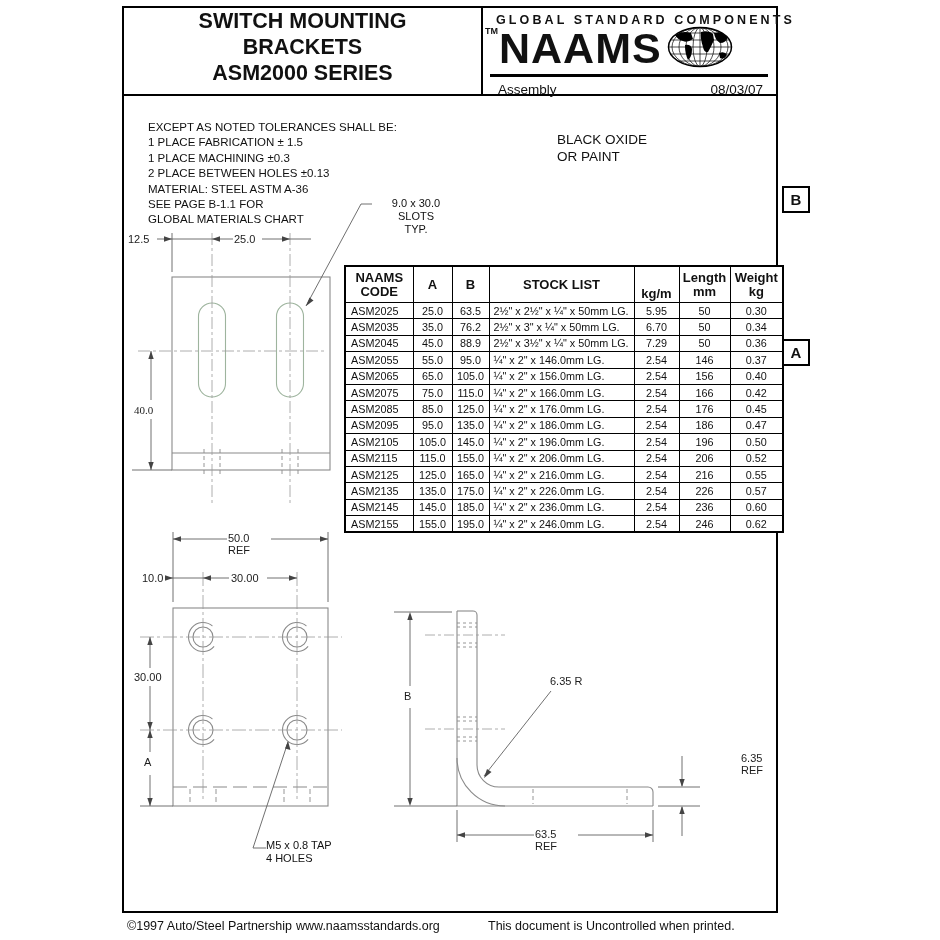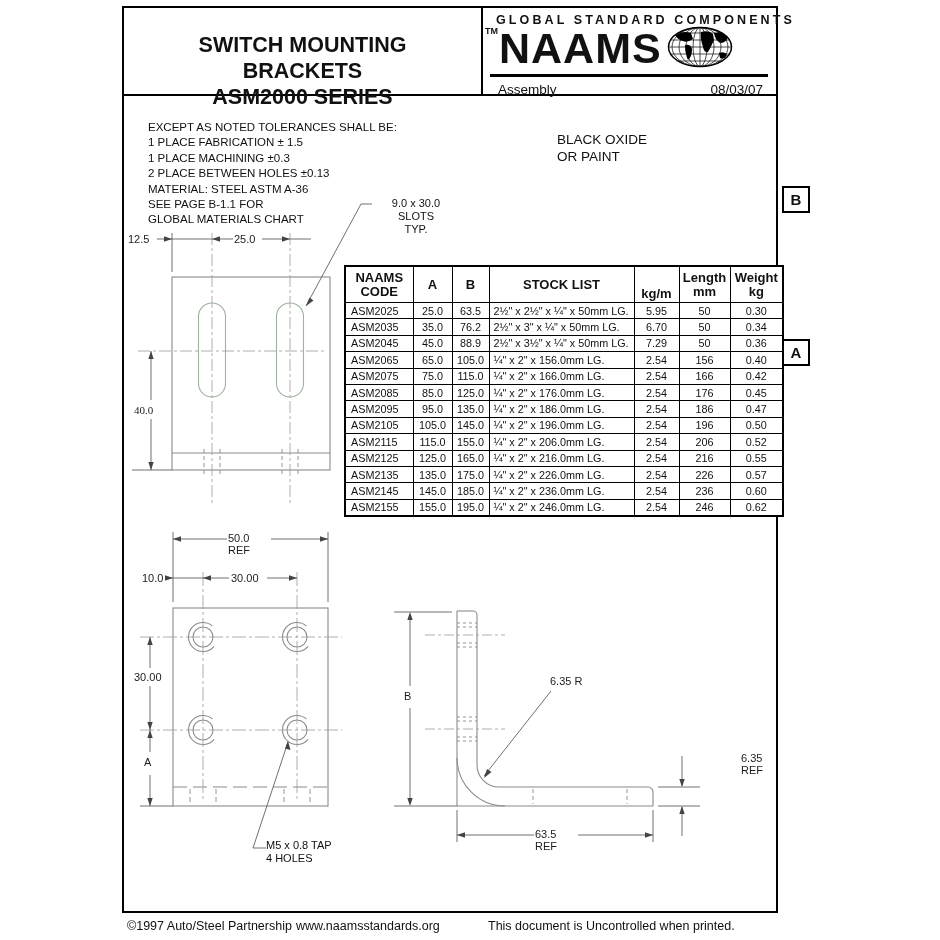--- a/index.html
+++ b/index.html
@@ -2,21 +2,21 @@
 <html><head>
 <meta charset="utf-8">
 <style>
   html,body{margin:0;padding:0;background:#fff;}
   .page{position:relative;width:940px;height:940px;background:#fff;
         font-family:"Liberation Sans","DejaVu Sans",sans-serif;color:#111;overflow:hidden;}
   svg.lines{position:absolute;left:0;top:0;z-index:1;}
   .frame{position:absolute;left:122px;top:6px;width:656px;height:907px;border:2px solid #000;z-index:2;box-sizing:border-box;}
   .hdr{position:absolute;left:0;top:0;width:100%;height:88px;border-bottom:2px solid #000;display:flex;box-sizing:border-box;}
   .hdr-title{width:359px;border-right:2px solid #000;box-sizing:border-box;text-align:center;
-             font-weight:bold;font-size:21.5px;line-height:26px;padding-top:24px;}
+             font-weight:bold;font-size:21.5px;line-height:26px;padding-top:0;}
   .hdr-logo{position:relative;flex:1;}
   .tagline{position:absolute;left:13px;top:5px;font-size:12.5px;font-weight:bold;letter-spacing:3.1px;white-space:nowrap;}
   .naamsrow{position:absolute;left:2px;top:18px;display:flex;}
   .tm{font-size:9px;font-weight:bold;margin:0 1px 7px 0;}
   .naams{font-size:43px;font-weight:800;line-height:44px;letter-spacing:1px;}
   .globe{margin:0 0 3px 5px;}
   .rule{position:absolute;left:7px;right:8px;top:66px;height:3px;background:#000;}
   .assembly{position:absolute;left:15px;top:74px;font-size:13.5px;}
   .hdate{position:absolute;right:13px;top:74px;font-size:13.5px;}
   .notes{position:absolute;left:148px;top:120px;font-size:11.5px;line-height:15.4px;z-index:2;}
@@ -334,20 +334,29 @@
         <tr>
           <td>ASM2045</td>
           <td>45.0</td>
           <td>88.9</td>
           <td class="stock">2½" x 3½" x ¼" x 50mm LG.</td>
           <td>7.29</td>
           <td>50</td>
           <td>0.36</td>
         </tr>
         <tr>
+          <td>ASM2055</td>
+          <td>55.0</td>
+          <td>95.0</td>
+          <td class="stock">¼" x 2" x 146.0mm LG.</td>
+          <td>2.54</td>
+          <td>146</td>
+          <td>0.37</td>
+        </tr>
+        <tr>
           <td>ASM2065</td>
           <td>65.0</td>
           <td>105.0</td>
           <td class="stock">¼" x 2" x 156.0mm LG.</td>
           <td>2.54</td>
           <td>156</td>
           <td>0.40</td>
         </tr>
         <tr>
           <td>ASM2075</td>

